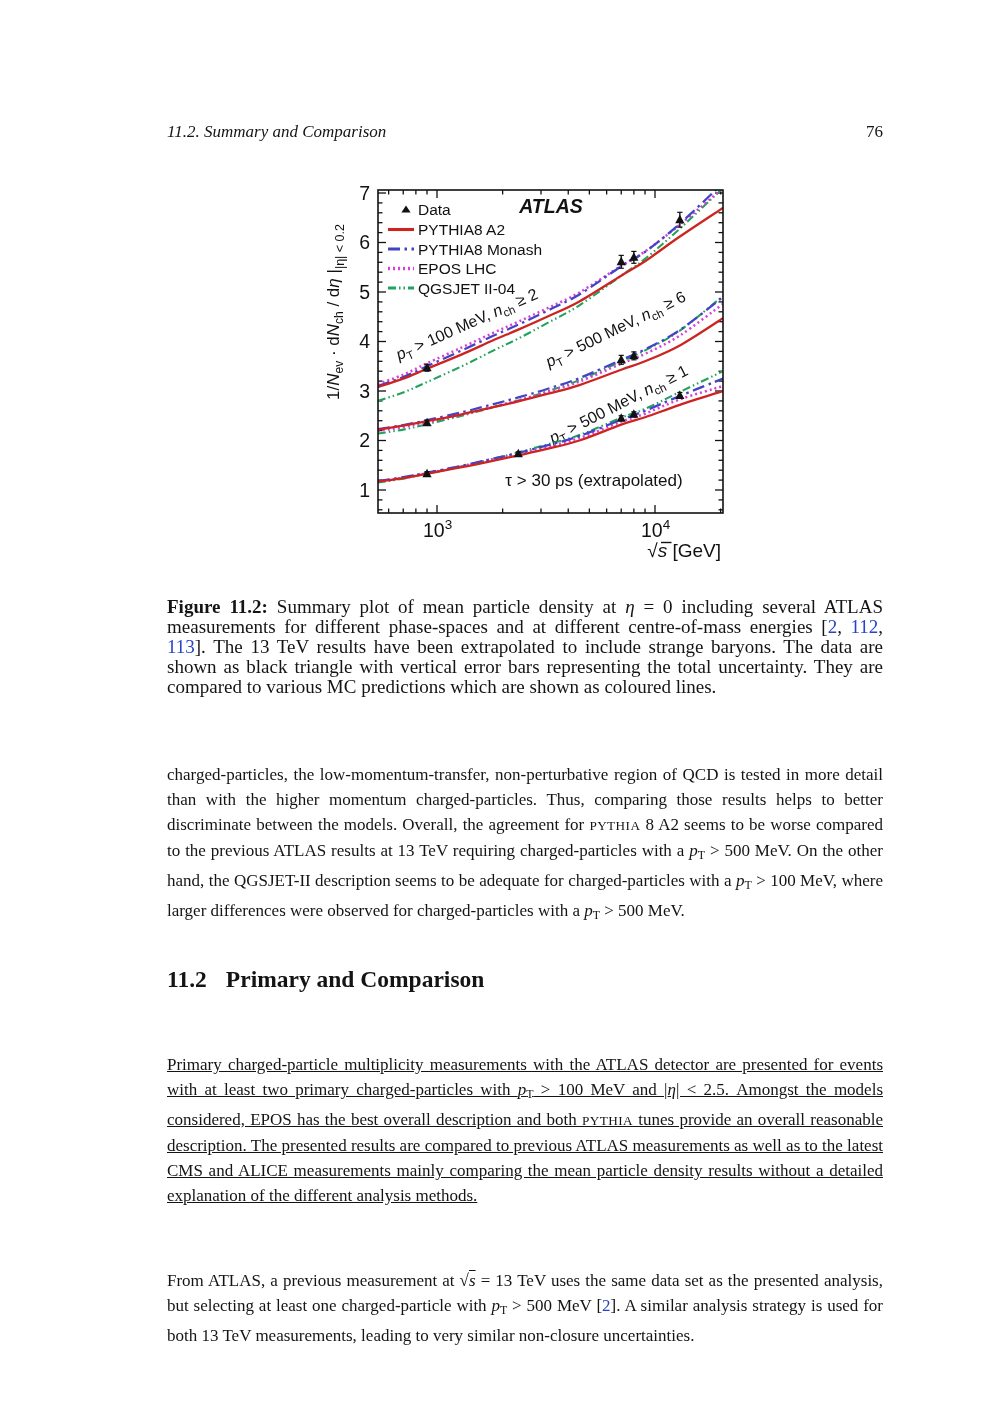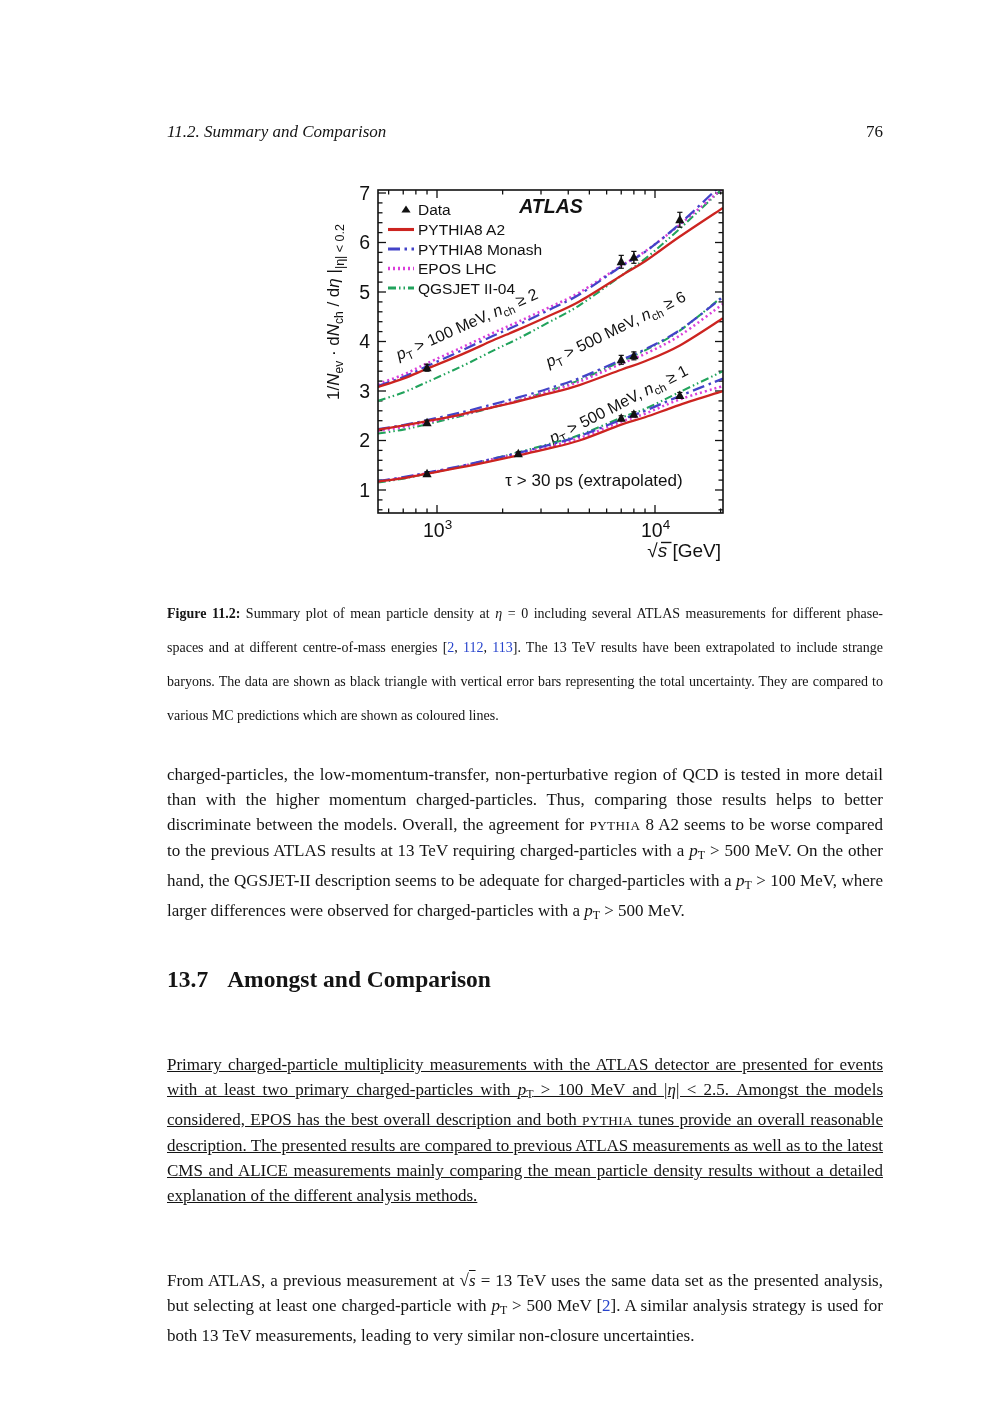--- a/index.html
+++ b/index.html
@@ -3,22 +3,22 @@
 <meta charset="utf-8">
 <style>
   html,body{margin:0;padding:0;background:#e8e8e8;}
   .page{position:relative;width:1000px;height:1414px;background:#ffffff;margin:0 auto;
         font-family:"Liberation Serif",serif;color:#141414;overflow:hidden;}
   .running-head{position:absolute;left:167px;top:122px;width:716px;display:flex;
         justify-content:space-between;font-size:17px;}
   .rh-title{font-style:italic;}
   .figure-wrap{position:absolute;left:318px;top:176px;width:414px;height:412px;}
   svg text{font-family:"Liberation Sans",sans-serif;fill:#111;}
-  .caption{position:absolute;left:167px;top:597px;width:716px;font-size:14px;
-        line-height:34px;text-align:justify;}
+  .caption{position:absolute;left:167px;top:597px;width:716px;font-size:19px;
+        line-height:20px;text-align:justify;}
   .para{position:absolute;left:167px;width:716px;font-size:17px;line-height:25px;
         text-align:justify;margin-top:16px;}
   #para1{top:746px;}
   #para2{top:1036px;text-decoration:underline;}
   #para3{top:1252px;}
   .section-heading{position:absolute;left:167px;top:966px;margin:0;font-size:23.5px;
         font-weight:bold;font-family:"Liberation Serif",serif;}
   .sec-num{margin-right:19px;}
   .run-b{font-weight:bold;}
   .run-i{font-style:italic;}
@@ -246,19 +246,19 @@
         <line x1="359.2396508028904" y1="222.425" x2="364.43965080289047" y2="222.425" stroke="#111" stroke-width="1.2"></line>
         <path d="M361.83965080289045,214.45499999999998 L366.43965080289047,222.95499999999998 L357.2396508028904,222.95499999999998 Z" fill="#111"></path>
         <rect x="60" y="14" width="345" height="323" fill="none" stroke="#111" stroke-width="1.6"></rect>
       </svg>
   </div>
 
   <div class="caption"><span class="run-b">Figure 11.2:</span><span class="run-n"> Summary plot of mean particle density at </span><span class="run-i">η</span><span class="run-n"> = 0 including several ATLAS measurements for different phase-spaces and at different centre-of-mass energies [</span><span class="run-link">2</span><span class="run-n">, </span><span class="run-link">112</span><span class="run-n">, </span><span class="run-link">113</span><span class="run-n">]. The 13 TeV results have been extrapolated to include strange baryons. The data are shown as black triangle with vertical error bars representing the total uncertainty. They are compared to various MC predictions which are shown as coloured lines.</span></div>
 
   <div class="para" id="para1"><span class="run-n">charged-particles, the low-momentum-transfer, non-perturbative region of QCD is tested in more detail than with the higher momentum charged-particles. Thus, comparing those results helps to better discriminate between the models. Overall, the agreement for </span><span class="run-sc">PYTHIA</span><span class="run-n"> 8 A2 seems to be worse compared to the previous ATLAS results at 13 TeV requiring charged-particles with a </span><span class="run-i">p</span><span class="run-sub">T</span><span class="run-n"> &gt; 500 MeV. On the other hand, the QGSJET-II description seems to be adequate for charged-particles with a </span><span class="run-i">p</span><span class="run-sub">T</span><span class="run-n"> &gt; 100 MeV, where larger differences were observed for charged-particles with a </span><span class="run-i">p</span><span class="run-sub">T</span><span class="run-n"> &gt; 500 MeV.</span></div>
 
-  <h2 class="section-heading"><span class="sec-num">13.7</span><span>Amongst and Comparison</span></h2>
+  <h2 class="section-heading"><span class="sec-num">11.2</span><span>Primary and Comparison</span></h2>
 
   <div class="para" id="para2"><span class="run-n">Primary charged-particle multiplicity measurements with the ATLAS detector are presented for events with at least two primary charged-particles with </span><span class="run-i">p</span><span class="run-sub">T</span><span class="run-n"> &gt; 100 MeV and |</span><span class="run-i">η</span><span class="run-n">| &lt; 2.5. Amongst the models considered, EPOS has the best overall description and both </span><span class="run-sc">PYTHIA</span><span class="run-n"> tunes provide an overall reasonable description. The presented results are compared to previous ATLAS measurements as well as to the latest CMS and ALICE measurements mainly comparing the mean particle density results without a detailed explanation of the different analysis methods.</span></div>
 
   <div class="para" id="para3"><span class="run-n">From ATLAS, a previous measurement at </span><span class="run-n">√</span><span class="run-iov">s</span><span class="run-n"> = 13 TeV uses the same data set as the presented analysis, but selecting at least one charged-particle with </span><span class="run-i">p</span><span class="run-sub">T</span><span class="run-n"> &gt; 500 MeV [</span><span class="run-link">2</span><span class="run-n">]. A similar analysis strategy is used for both 13 TeV measurements, leading to very similar non-closure uncertainties.</span></div>
 
 </div>
 
 </body></html>

